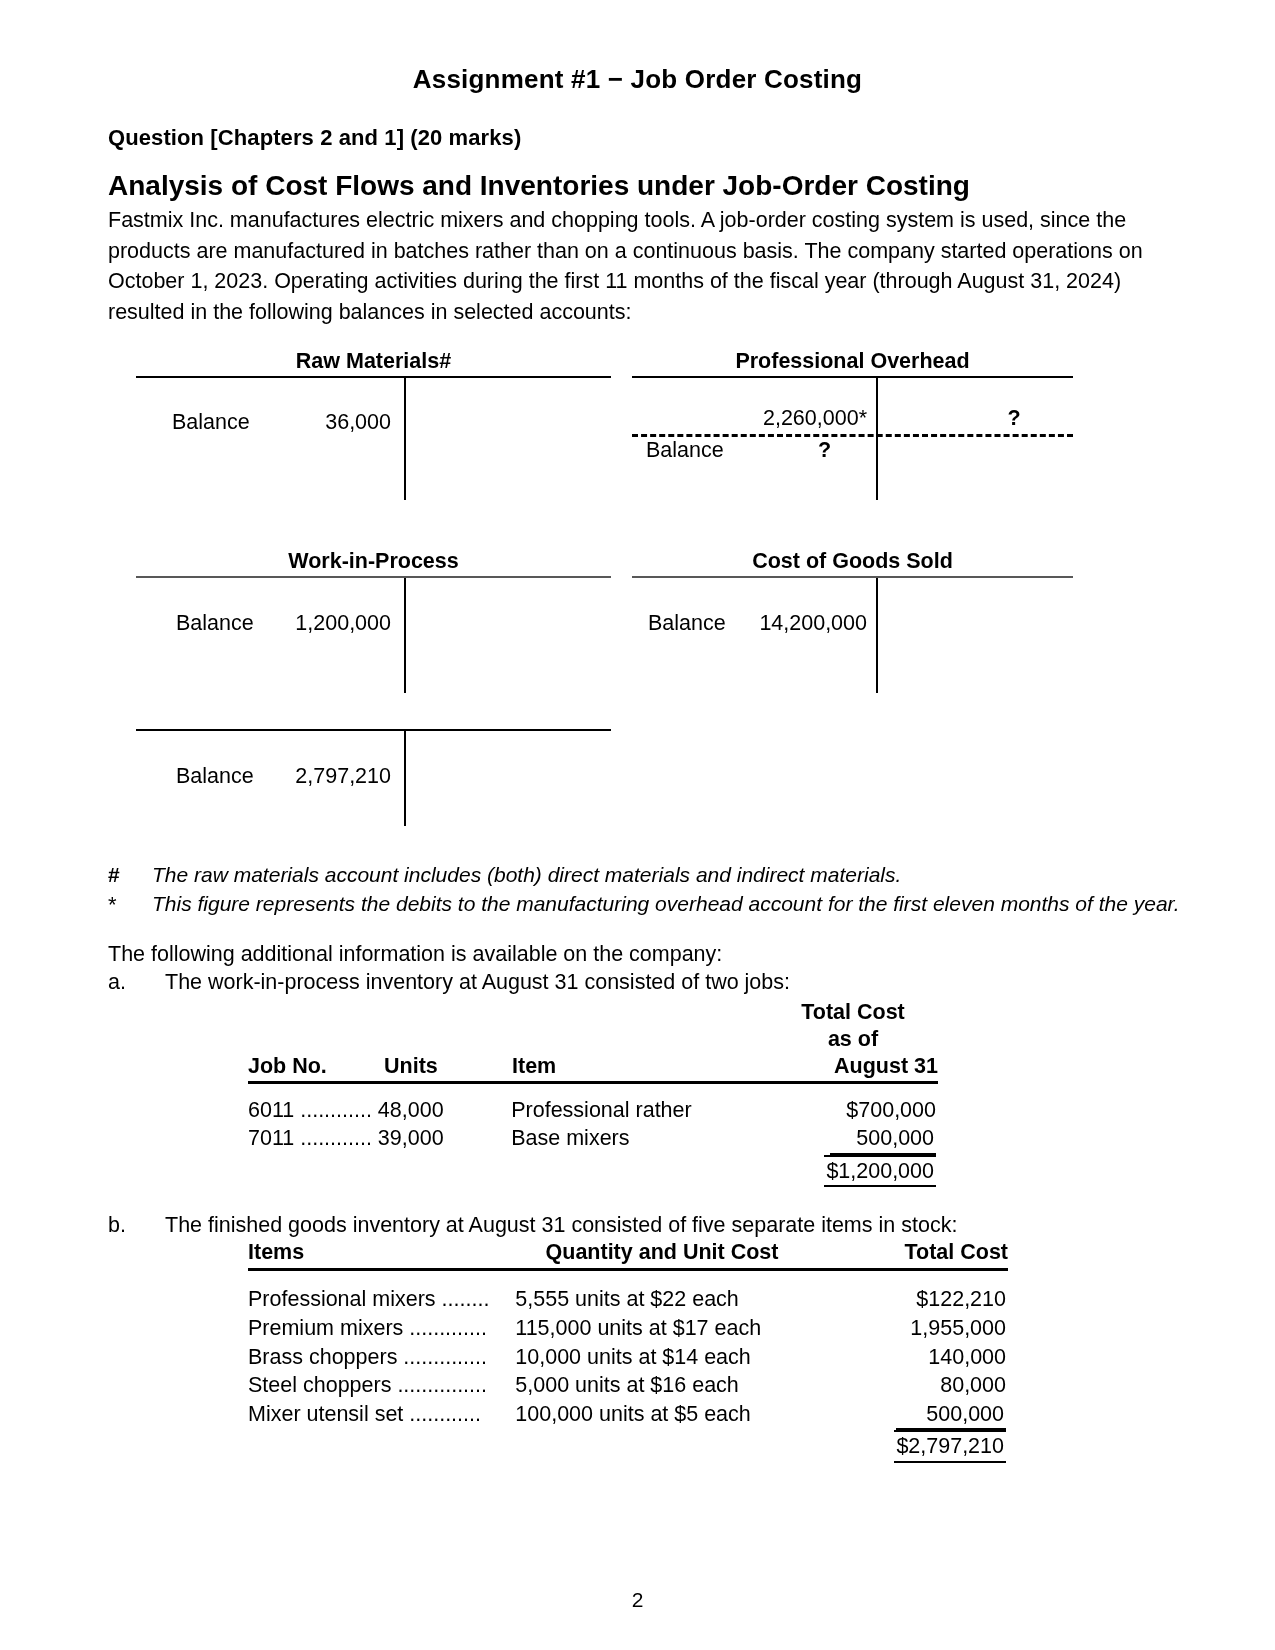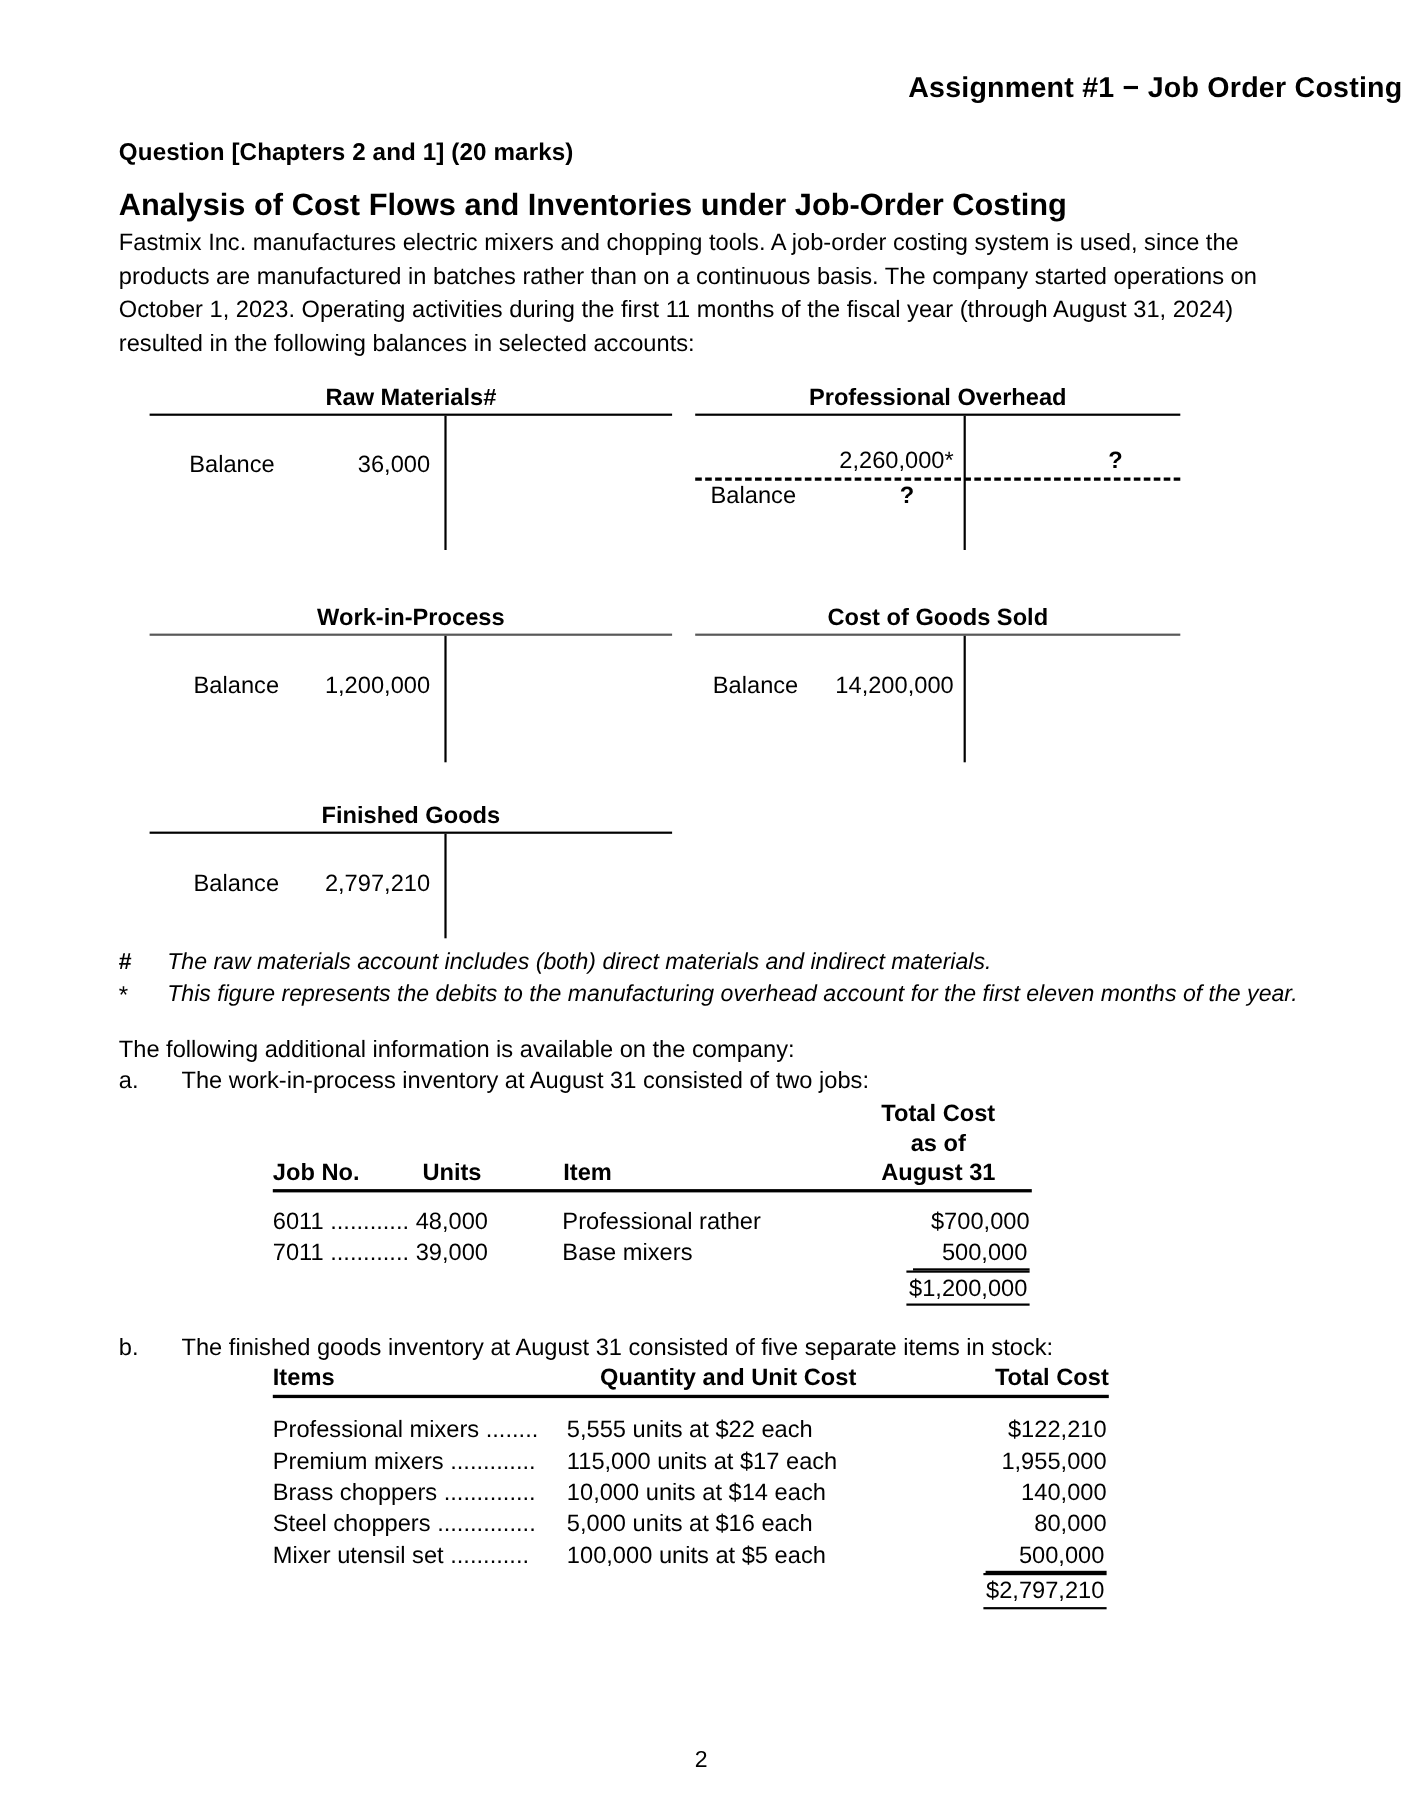--- a/index.html
+++ b/index.html
@@ -18,21 +18,21 @@
   .page {
     position: relative;
     width: 1275px;
     height: 1650px;
     padding: 0;
     box-sizing: border-box;
   }
 
   
   .doc-title {
-    text-align: right;
+    text-align: center;
     font-size: 26px;
     font-weight: bold;
     letter-spacing: 0.2px;
     margin: 0;
     padding-top: 64px;
   }
   .content {
     margin-left: 108px;
     margin-right: 95px;
   }
@@ -160,21 +160,21 @@
   .jt-headrow {
     display: flex;
     font-size: 21.5px;
     font-weight: bold;
     border-bottom: 3px solid #000;
     padding-bottom: 2px;
   }
   .jt-c1 { width: 136px; }
   .jt-c2 { width: 128px; }
   .jt-c3 { width: 256px; }
-  .jt-c4 { width: 170px; text-align: center; }
+  .jt-c4 { width: 170px; text-align: right; }
   .jt-body { padding-top: 12px; font-size: 21.5px; }
   .jt-row { display: flex; line-height: 1.33; }
   .jt-job { width: 264px; }
   .jt-item { width: 256px; }
   .jt-amt { width: 170px; text-align: right; padding-right: 2px; }
   .u-single { border-bottom: 2px solid #000; display: inline-block; padding: 0 2px 0 26px; }
   .jt-total { display: flex; }
   .jt-total .jt-amt span {
     border-bottom: 2px solid #000;
     border-top: 2px solid #000;
@@ -274,21 +274,20 @@
       <div class="taccount" style="left:524px; top:200px; width:441px;">
         <div class="ta-title">Cost of Goods Sold</div>
         <div class="ta-box thin-top" style="height:115px;">
           <div class="ta-divider" style="left:244px; height:115px;"></div>
           <div class="ta-label" style="left:16px; top:33px;">Balance</div>
           <div class="ta-amount" style="left:110px; top:33px; width:125px;">14,200,000</div>
         </div>
       </div>
 
       <div class="taccount" style="left:28px; top:380px; width:475px;">
-        <div class="ta-title">Finished Goods</div>
         <div class="ta-box" style="height:95px;">
           <div class="ta-divider" style="left:268px; height:95px;"></div>
           <div class="ta-label" style="left:40px; top:33px;">Balance</div>
           <div class="ta-amount" style="left:140px; top:33px; width:115px;">2,797,210</div>
         </div>
       </div>
 
     </div>
 
     <div class="footnotes">

